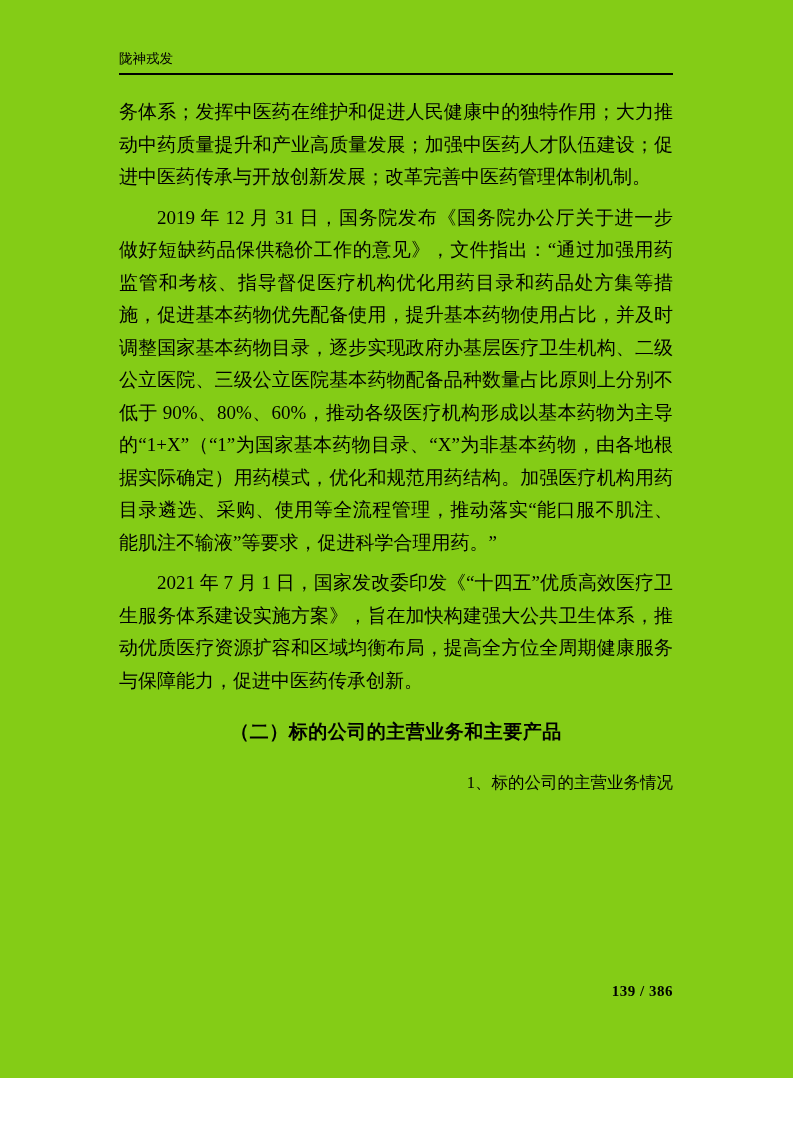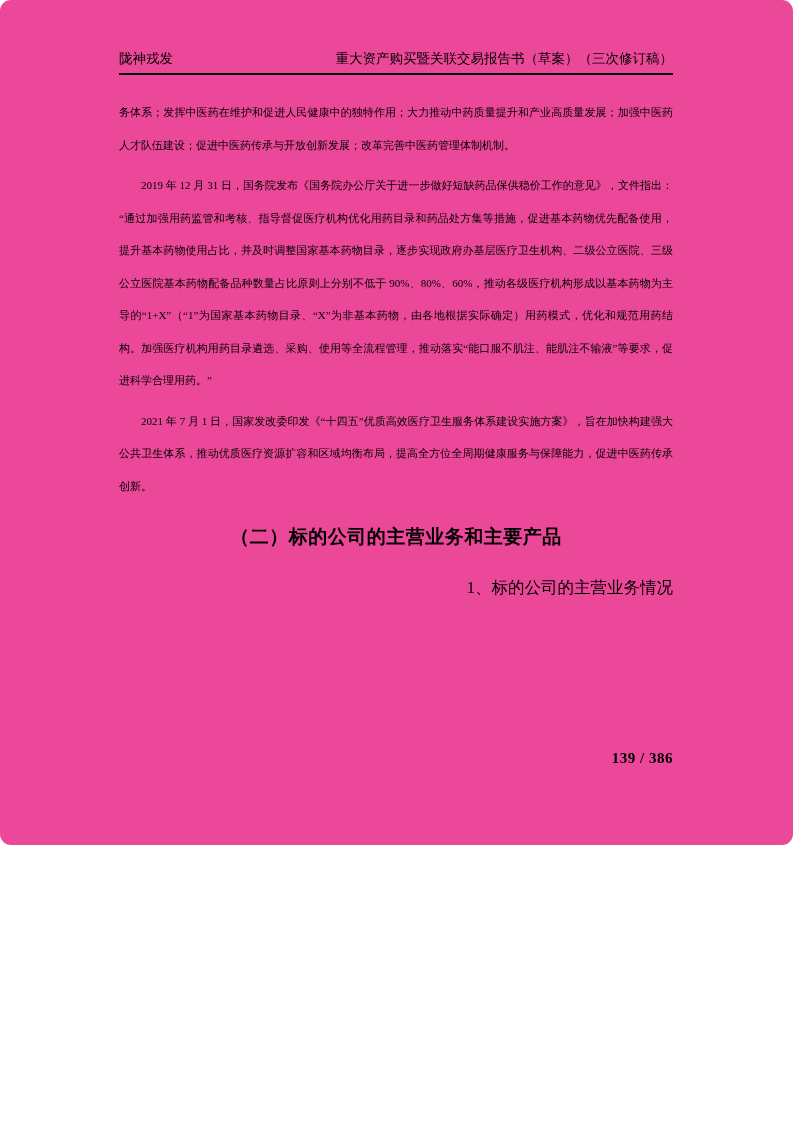--- a/index.html
+++ b/index.html
@@ -5,25 +5,24 @@
 <style>
   * { margin: 0; padding: 0; box-sizing: border-box; }
   html, body { background: #ffffff; }
   body {
     font-family: "Liberation Serif", "DejaVu Serif", serif;
     color: #000000;
   }
   .page {
     position: relative;
     width: 793px;
-    height: 845px;
+    height: 1078px;
     margin: 0 auto;
-    background: #ec4899;
+    background: #84cc16;
     overflow: hidden;
-    border-radius: 11px;
   }
   .page-header {
     position: absolute;
     left: 119px;
     right: 120px;
     top: 50px;
     display: flex;
     justify-content: space-between;
     align-items: flex-end;
     padding-bottom: 5px;
@@ -33,21 +32,21 @@
   }
   .page-header .hdr-left { white-space: nowrap; }
   .page-header .hdr-right { white-space: nowrap; }
   .doc-body {
     position: absolute;
     left: 119px;
     right: 120px;
     top: 96px;
   }
   .body-para {
-    font-size: 11px;
+    font-size: 19px;
     line-height: 32.5px;
     text-align: justify;
     text-justify: inter-character;
     text-indent: 2em;
     margin-bottom: 8px;
   }
   .body-para.no-indent { text-indent: 0; }
   .section-heading {
     font-family: "Liberation Sans", "DejaVu Sans", sans-serif;
     font-size: 19px;
@@ -73,21 +72,20 @@
     letter-spacing: 0.5px;
   }
 </style>
 </head>
 <body>
 
 <div class="page">
 
   <div class="page-header">
     <span class="hdr-left">陇神戎发</span>
-    <span class="hdr-right">重大资产购买暨关联交易报告书（草案）（三次修订稿）</span>
   </div>
 
   <div class="doc-body">
     <p class="body-para no-indent">务体系；发挥中医药在维护和促进人民健康中的独特作用；大力推动中药质量提升和产业高质量发展；加强中医药人才队伍建设；促进中医药传承与开放创新发展；改革完善中医药管理体制机制。</p>
     <p class="body-para">2019 年 12 月 31 日，国务院发布《国务院办公厅关于进一步做好短缺药品保供稳价工作的意见》，文件指出：“通过加强用药监管和考核、指导督促医疗机构优化用药目录和药品处方集等措施，促进基本药物优先配备使用，提升基本药物使用占比，并及时调整国家基本药物目录，逐步实现政府办基层医疗卫生机构、二级公立医院、三级公立医院基本药物配备品种数量占比原则上分别不低于 90%、80%、60%，推动各级医疗机构形成以基本药物为主导的“1+X”（“1”为国家基本药物目录、“X”为非基本药物，由各地根据实际确定）用药模式，优化和规范用药结构。加强医疗机构用药目录遴选、采购、使用等全流程管理，推动落实“能口服不肌注、能肌注不输液”等要求，促进科学合理用药。”</p>
     <p class="body-para">2021 年 7 月 1 日，国家发改委印发《“十四五”优质高效医疗卫生服务体系建设实施方案》，旨在加快构建强大公共卫生体系，推动优质医疗资源扩容和区域均衡布局，提高全方位全周期健康服务与保障能力，促进中医药传承创新。</p>
 
     <h2 class="section-heading">（二）标的公司的主营业务和主要产品</h2>
 
     <p class="sub-heading">1、标的公司的主营业务情况</p>

